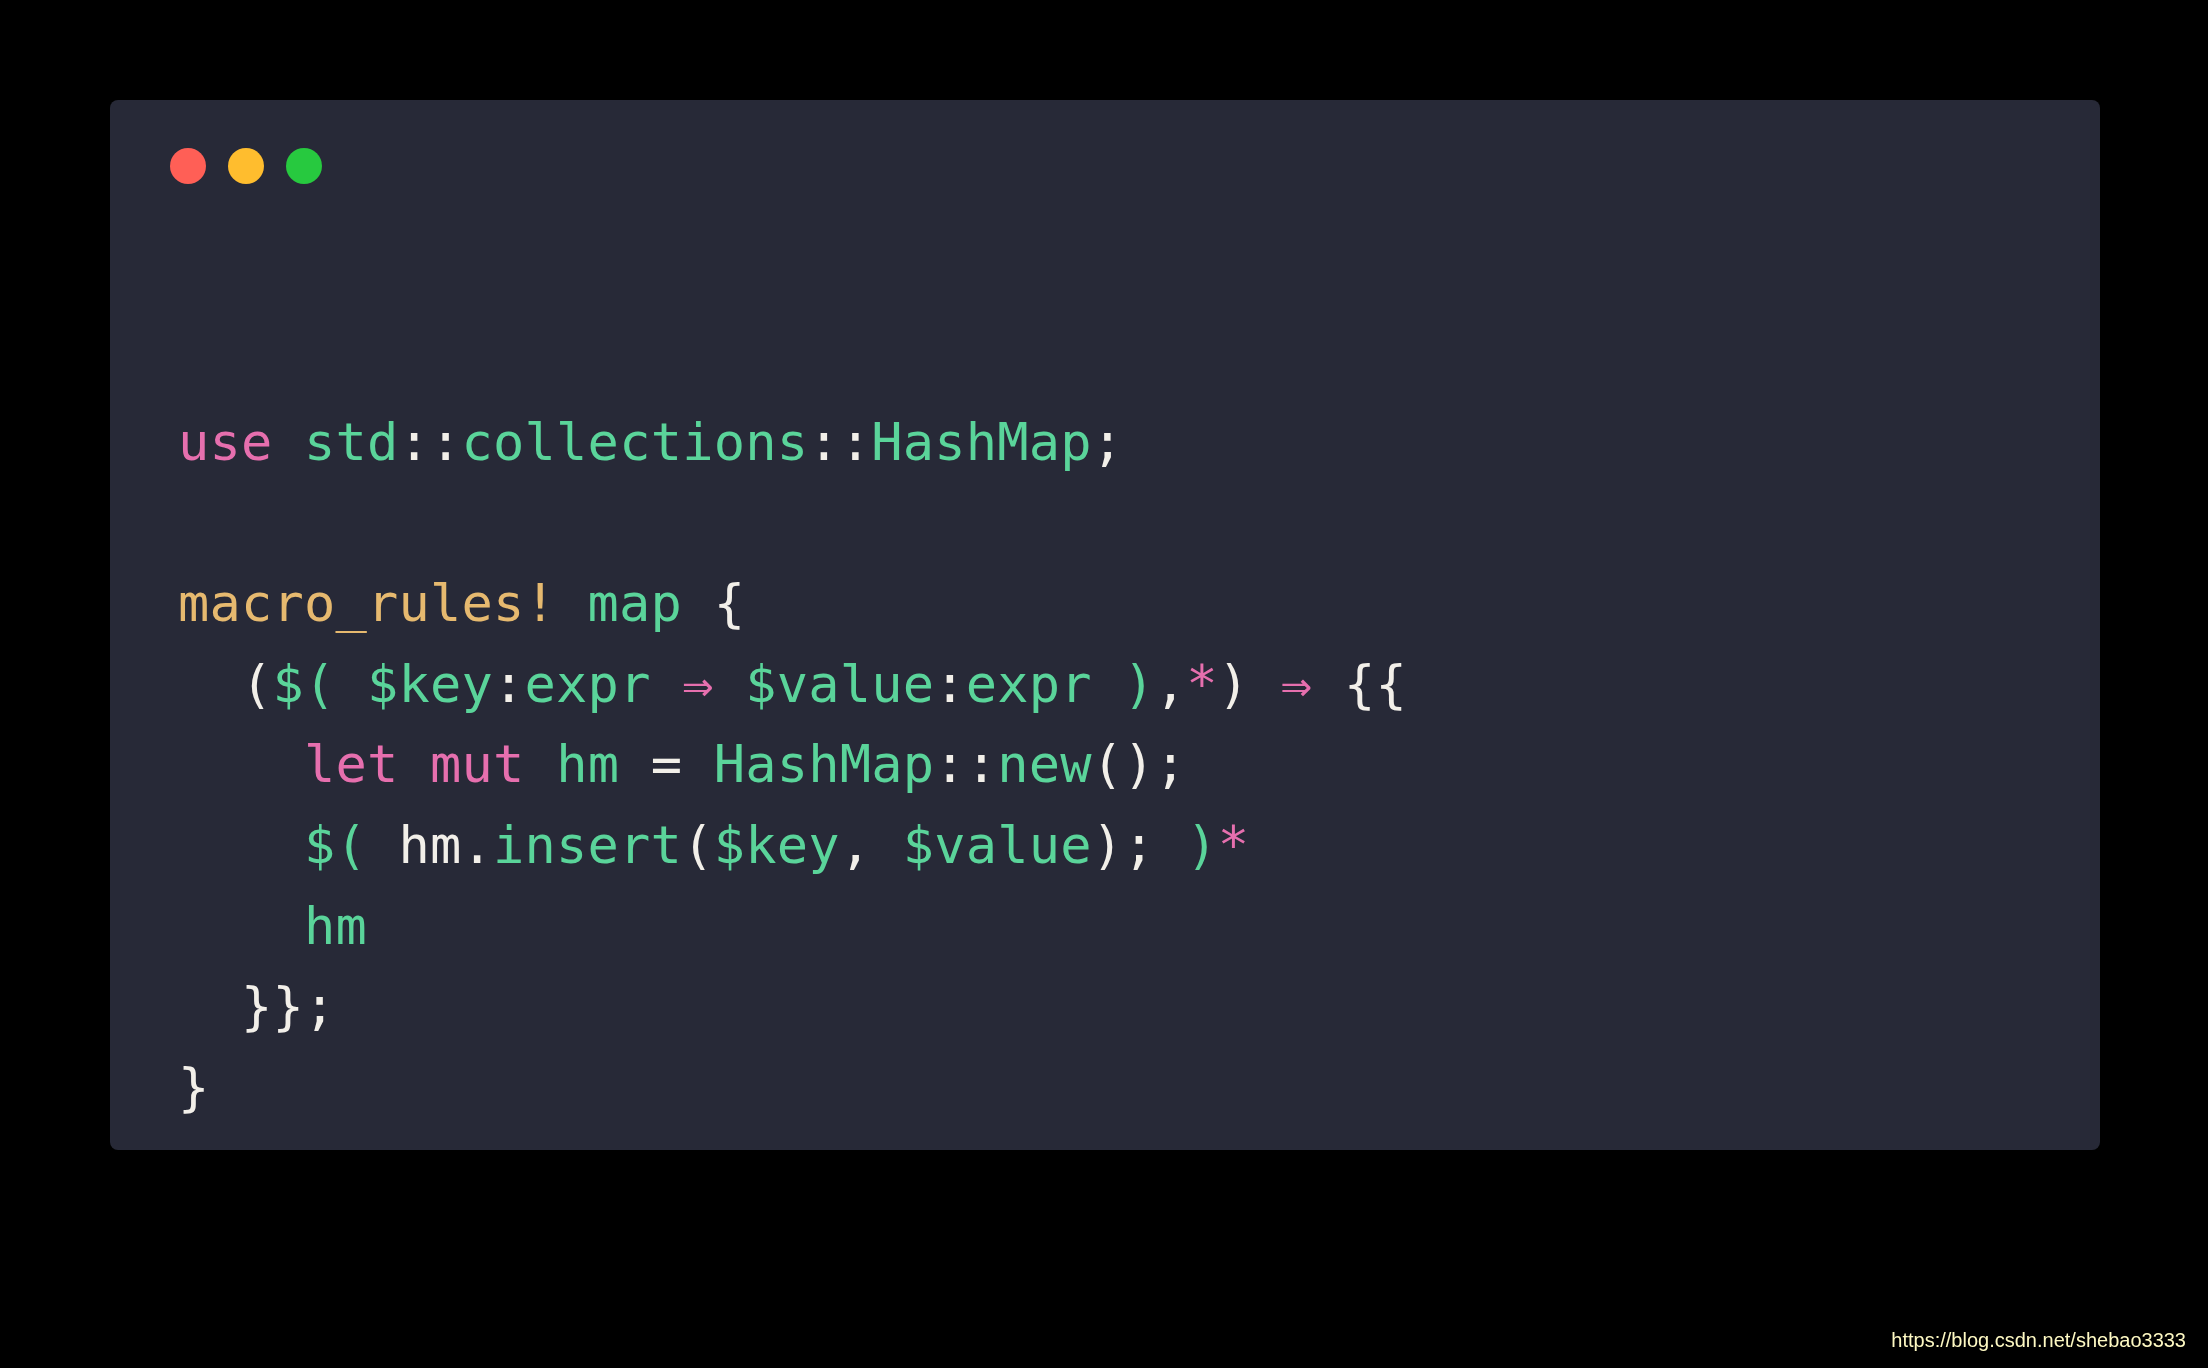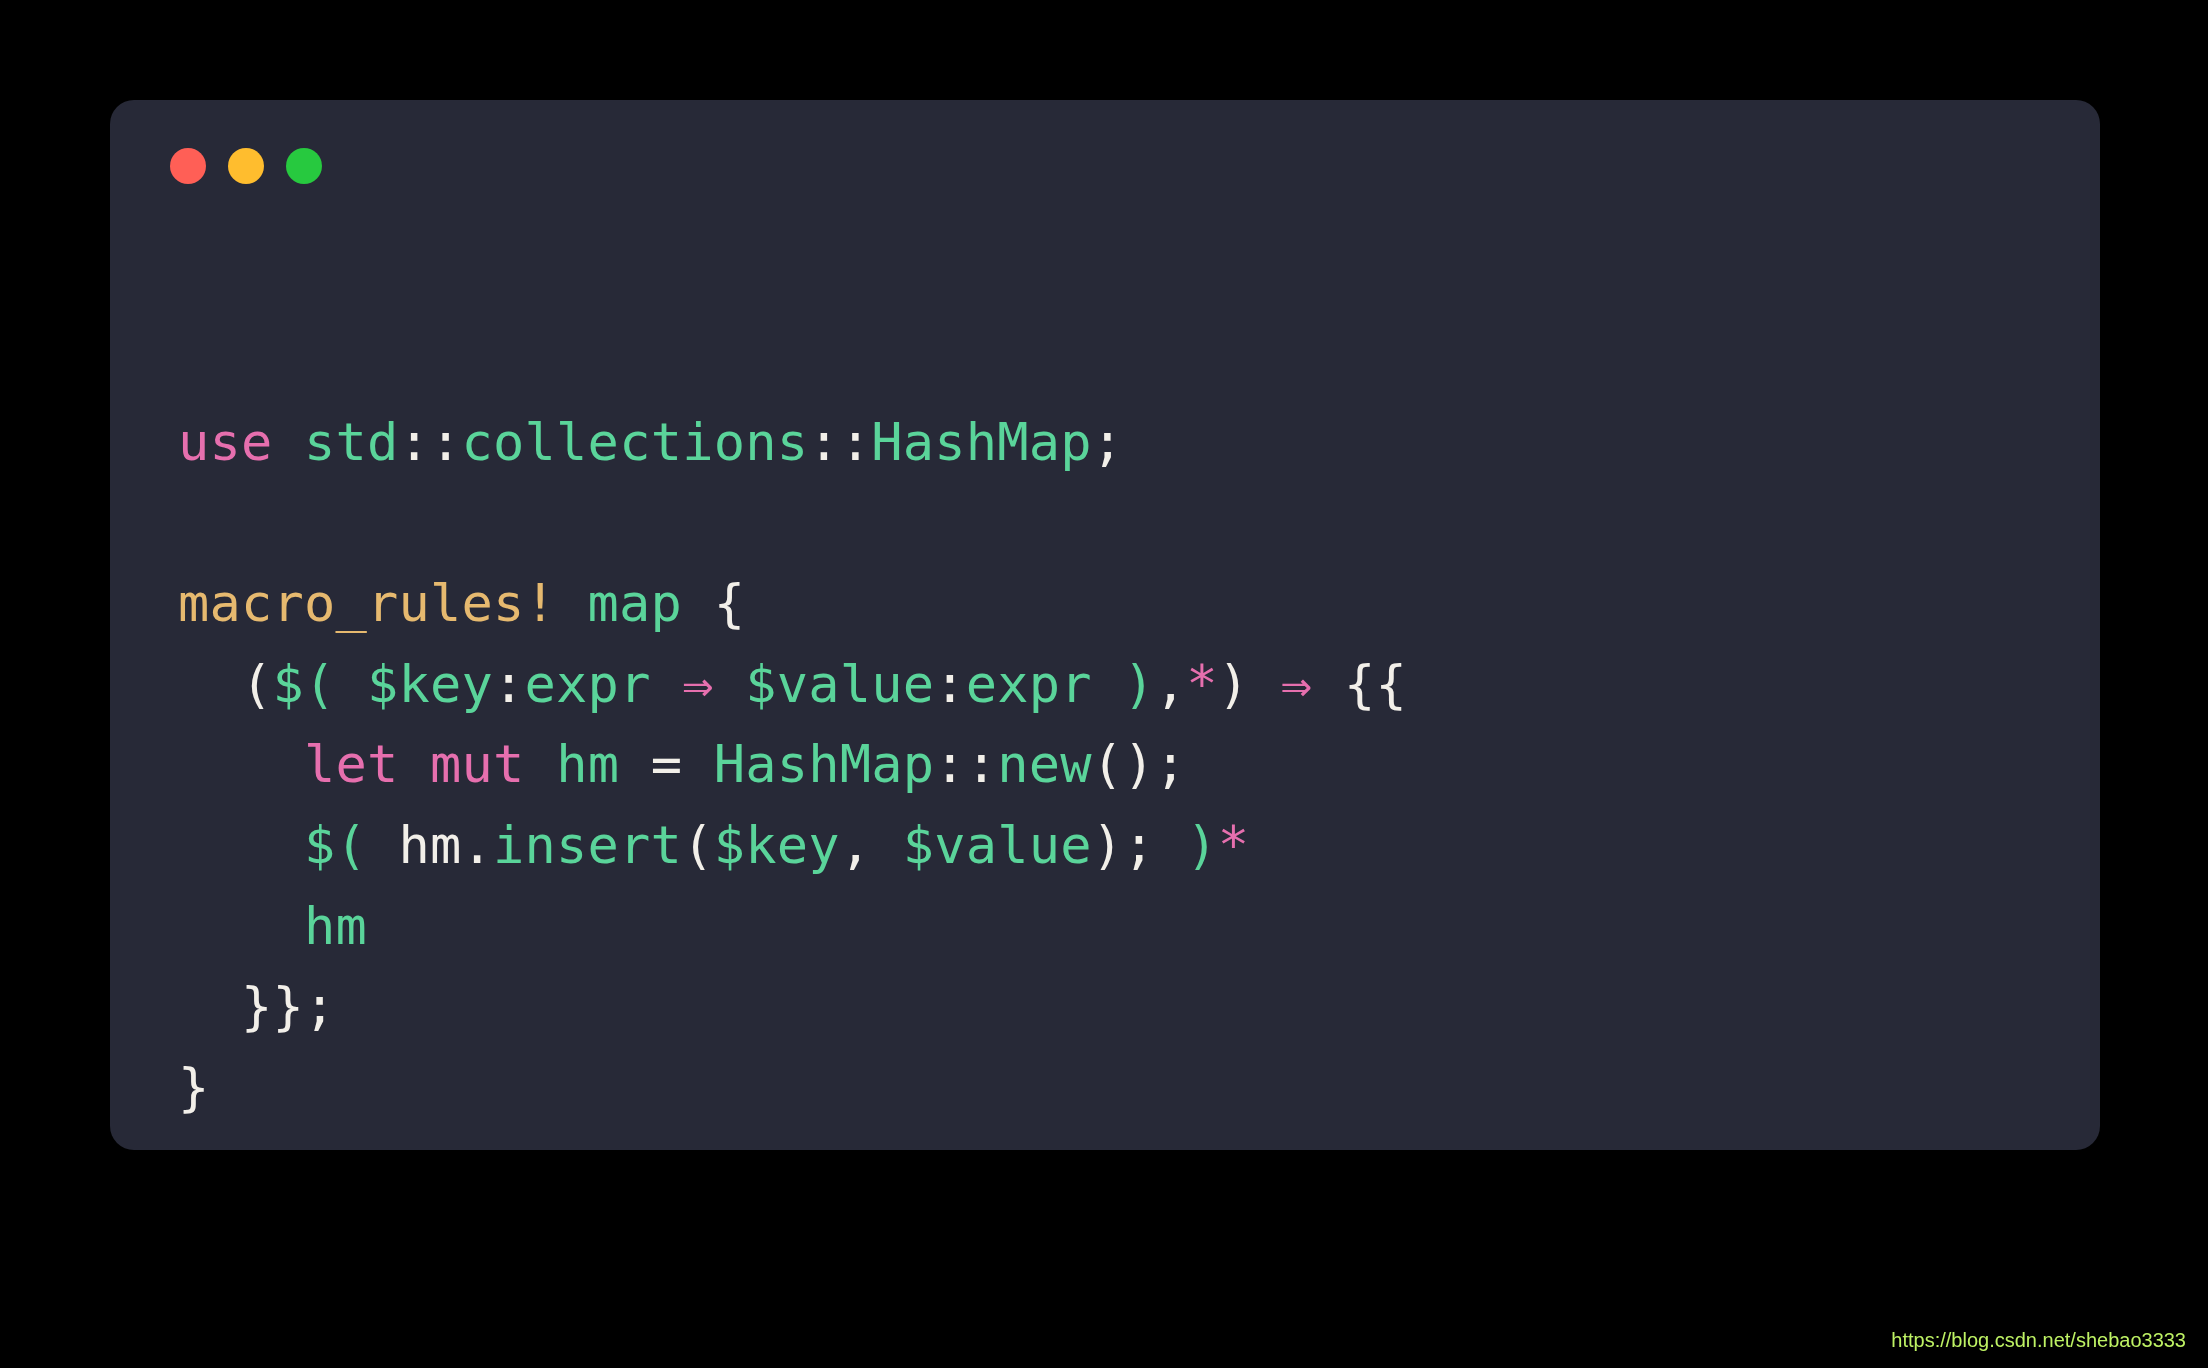--- a/index.html
+++ b/index.html
@@ -11,21 +11,21 @@
     overflow: hidden;
     font-family: "SF Mono", "Monaco", "Menlo", "Consolas", "DejaVu Sans Mono", monospace;
   }
   .card {
     position: absolute;
     top: 100px;
     left: 110px;
     width: 1990px;
     height: 1050px;
     background: #272937;
-    border-radius: 24px;
+    border-radius: 8px;
     box-shadow: 0 25px 60px rgba(0,0,0,0.55);
     box-sizing: border-box;
   }
   .traffic {
     position: absolute;
     top: 48px;
     left: 60px;
     display: flex;
     gap: 22px;
   }
@@ -45,21 +45,21 @@
     line-height: 1.55;
     white-space: pre;
     color: #f2efe9;
     font-weight: 500;
     letter-spacing: 0.2px;
   }
   .watermark {
     position: absolute;
     right: 22px;
     bottom: 16px;
-    color: #bef264;
+    color: #fef9c3;
     font-size: 20px;
     font-family: Arial, sans-serif;
   }
   .tk-pink   { color: #e66fae; }
   .tk-green  { color: #5ad49a; }
   .tk-yellow { color: #e6b96f; }
   .tk-default{ color: #f2efe9; }
 </style>
 </head>
 <body>

